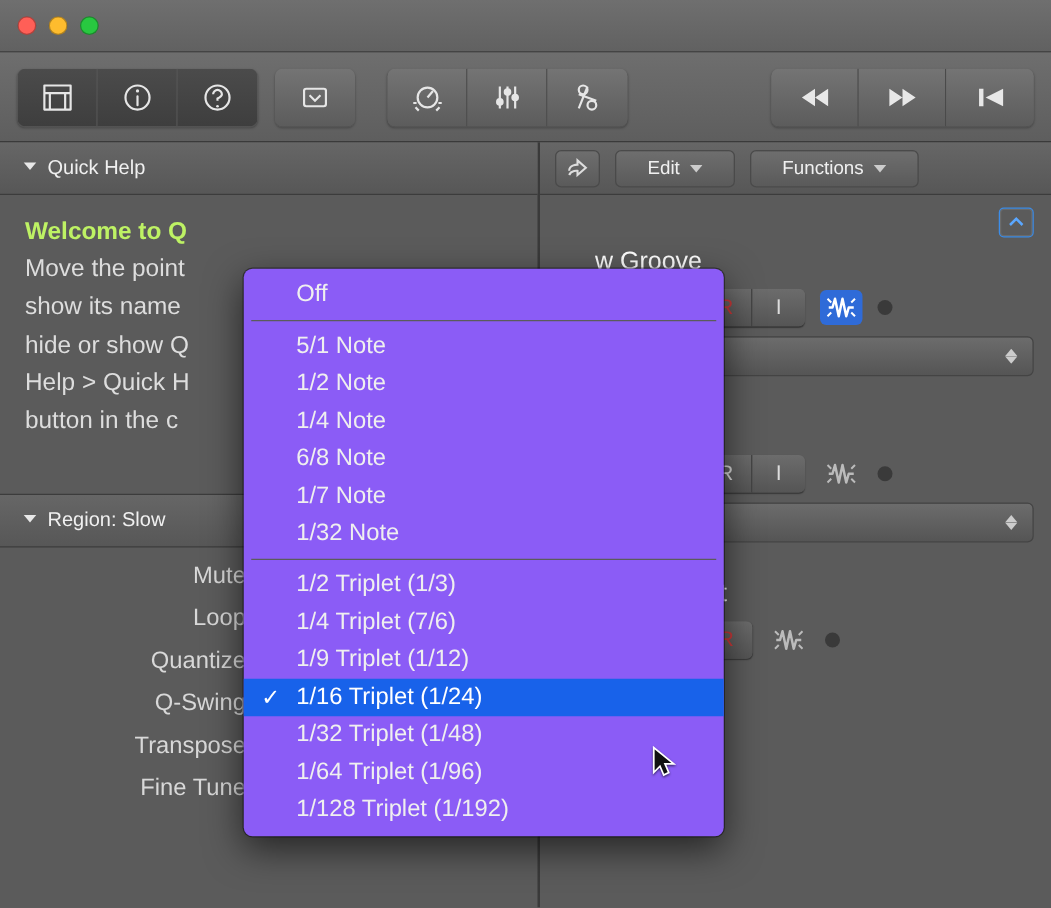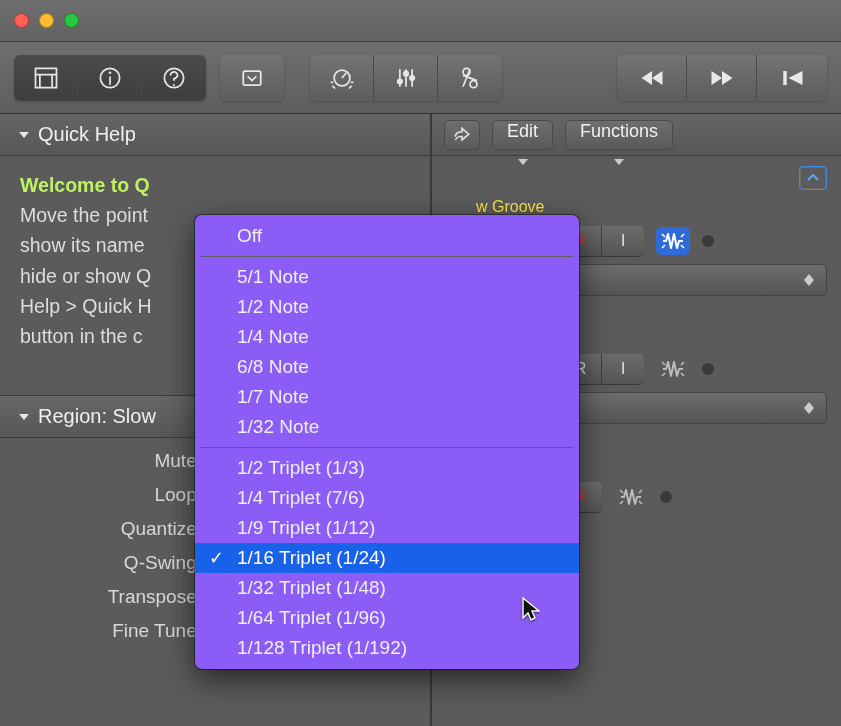--- a/index.html
+++ b/index.html
@@ -21,46 +21,46 @@
 .spacer { flex: 1; }
 .transport .tbtn { width: 70px; }
 .transport svg { fill: #e8e8e8; stroke: none; }
 
 
 .bodywrap { display: flex; height: calc(100% - 114px); }
 .leftcol { width: 432px; background: #5b5b5b; border-right: 2px solid #3a3a3a; display: flex; flex-direction: column; }
 .rightcol { flex: 1; background: #5b5b5b; display: flex; flex-direction: column; }
 
 
-.sechead { height: 42px; background: linear-gradient(#666,#575757); border-bottom: 1px solid #3c3c3c; display: flex; align-items: center; padding: 0 18px; font-size: 20px; font-weight: 500; color: #f0f0f0; }
+.sechead { height: 42px; background: linear-gradient(#666,#575757); border-bottom: 1px solid #3c3c3c; display: flex; align-items: center; padding: 0 18px; font-size: 16px; font-weight: 500; color: #f0f0f0; }
 .sechead .disclosure { margin-right: 8px; }
 .disclosure svg { width: 12px; height: 12px; fill: #e8e8e8; }
 
 
 .qh-body { padding: 14px 20px; font-size: 19.5px; line-height: 1.55; color: #ddd; flex: 0 0 auto; min-height: 240px; border-bottom: 1px solid #3c3c3c; }
 .qh-body .qh-title { font-weight: 700; color: #bef264; }
 
 
 .region-params { padding: 6px 0; }
 .param-row { display: flex; align-items: center; height: 34px; font-size: 19px; color: #d8d8d8; }
 .param-row .plabel { width: 212px; text-align: right; padding-right: 10px; }
 
 
 .rtop { height: 42px; background: linear-gradient(#666,#575757); border-bottom: 1px solid #3c3c3c; display: flex; align-items: center; gap: 12px; padding: 0 12px; }
-.rtop .dropbtn { height: 30px; padding: 0 14px; display: flex; align-items: center; gap: 8px; font-size: 18px; color: #f0f0f0; border-radius: 5px; background: linear-gradient(#6e6e6e,#5a5a5a); border: 1px solid #4a4a4a; cursor: pointer; flex-direction: column; }
+.rtop .dropbtn { height: 30px; padding: 0 25px; display: flex; align-items: center; gap: 8px; font-size: 15px; color: #f0f0f0; border-radius: 5px; background: linear-gradient(#6e6e6e,#5a5a5a); border: 1px solid #4a4a4a; cursor: pointer; }
 .rtop .iconbtn { width: 36px; height: 30px; border-radius: 5px; background: linear-gradient(#6e6e6e,#5a5a5a); border: 1px solid #4a4a4a; display: flex; align-items: center; justify-content: center; }
 
 
 .rcontent { position: relative; padding: 10px 14px; }
 .rtoprow { display:flex; justify-content:flex-end; padding-bottom:8px;}
 .collapsebox { width:28px; height:24px; border:1px solid #3c8de8; border-radius:4px; display:flex; align-items:center; justify-content:center; box-shadow: inset 0 0 0 1px rgba(255,255,255,.1);}
 .collapsebox svg{ width:14px; height:14px; stroke:#5aa7ff; fill:none; stroke-width:2;}
 
 .track { margin-bottom: 30px; }
-.trackrow1 { display: flex; align-items: center; font-size: 16px; color: #fde047; margin-bottom: 10px; justify-content:flex-start; padding-left: 30px;}
+.trackrow1 { display: flex; align-items: center; font-size: 20px; color: #ffffff; margin-bottom: 10px; justify-content:flex-start; padding-left: 30px;}
 .trackrow2 { display: flex; align-items: center; gap: 12px; padding-left: 30px; }
 .btnset { display: flex; border-radius: 5px; overflow: hidden; box-shadow: 0 1px 1px rgba(0,0,0,.4); }
 .sbtn { width: 42px; height: 30px; background: linear-gradient(#6c6c6c,#555); border-right: 1px solid #3e3e3e; display: flex; align-items: center; justify-content: center; font-size: 17px; color: #ddd; cursor:pointer; }
 .sbtn:last-child{border-right:none;}
 .sbtn.red { color: #cd3a3a; }
 .flexicon { width: 34px; height: 28px; border-radius: 5px; display:flex; align-items:center; justify-content:center; }
 .flexicon.active { background:#2f6bd8; }
 .flexicon svg { width:24px; height:20px; }
 .dot { width:12px; height:12px; border-radius:50%; background:#3a3a3a; }
 

